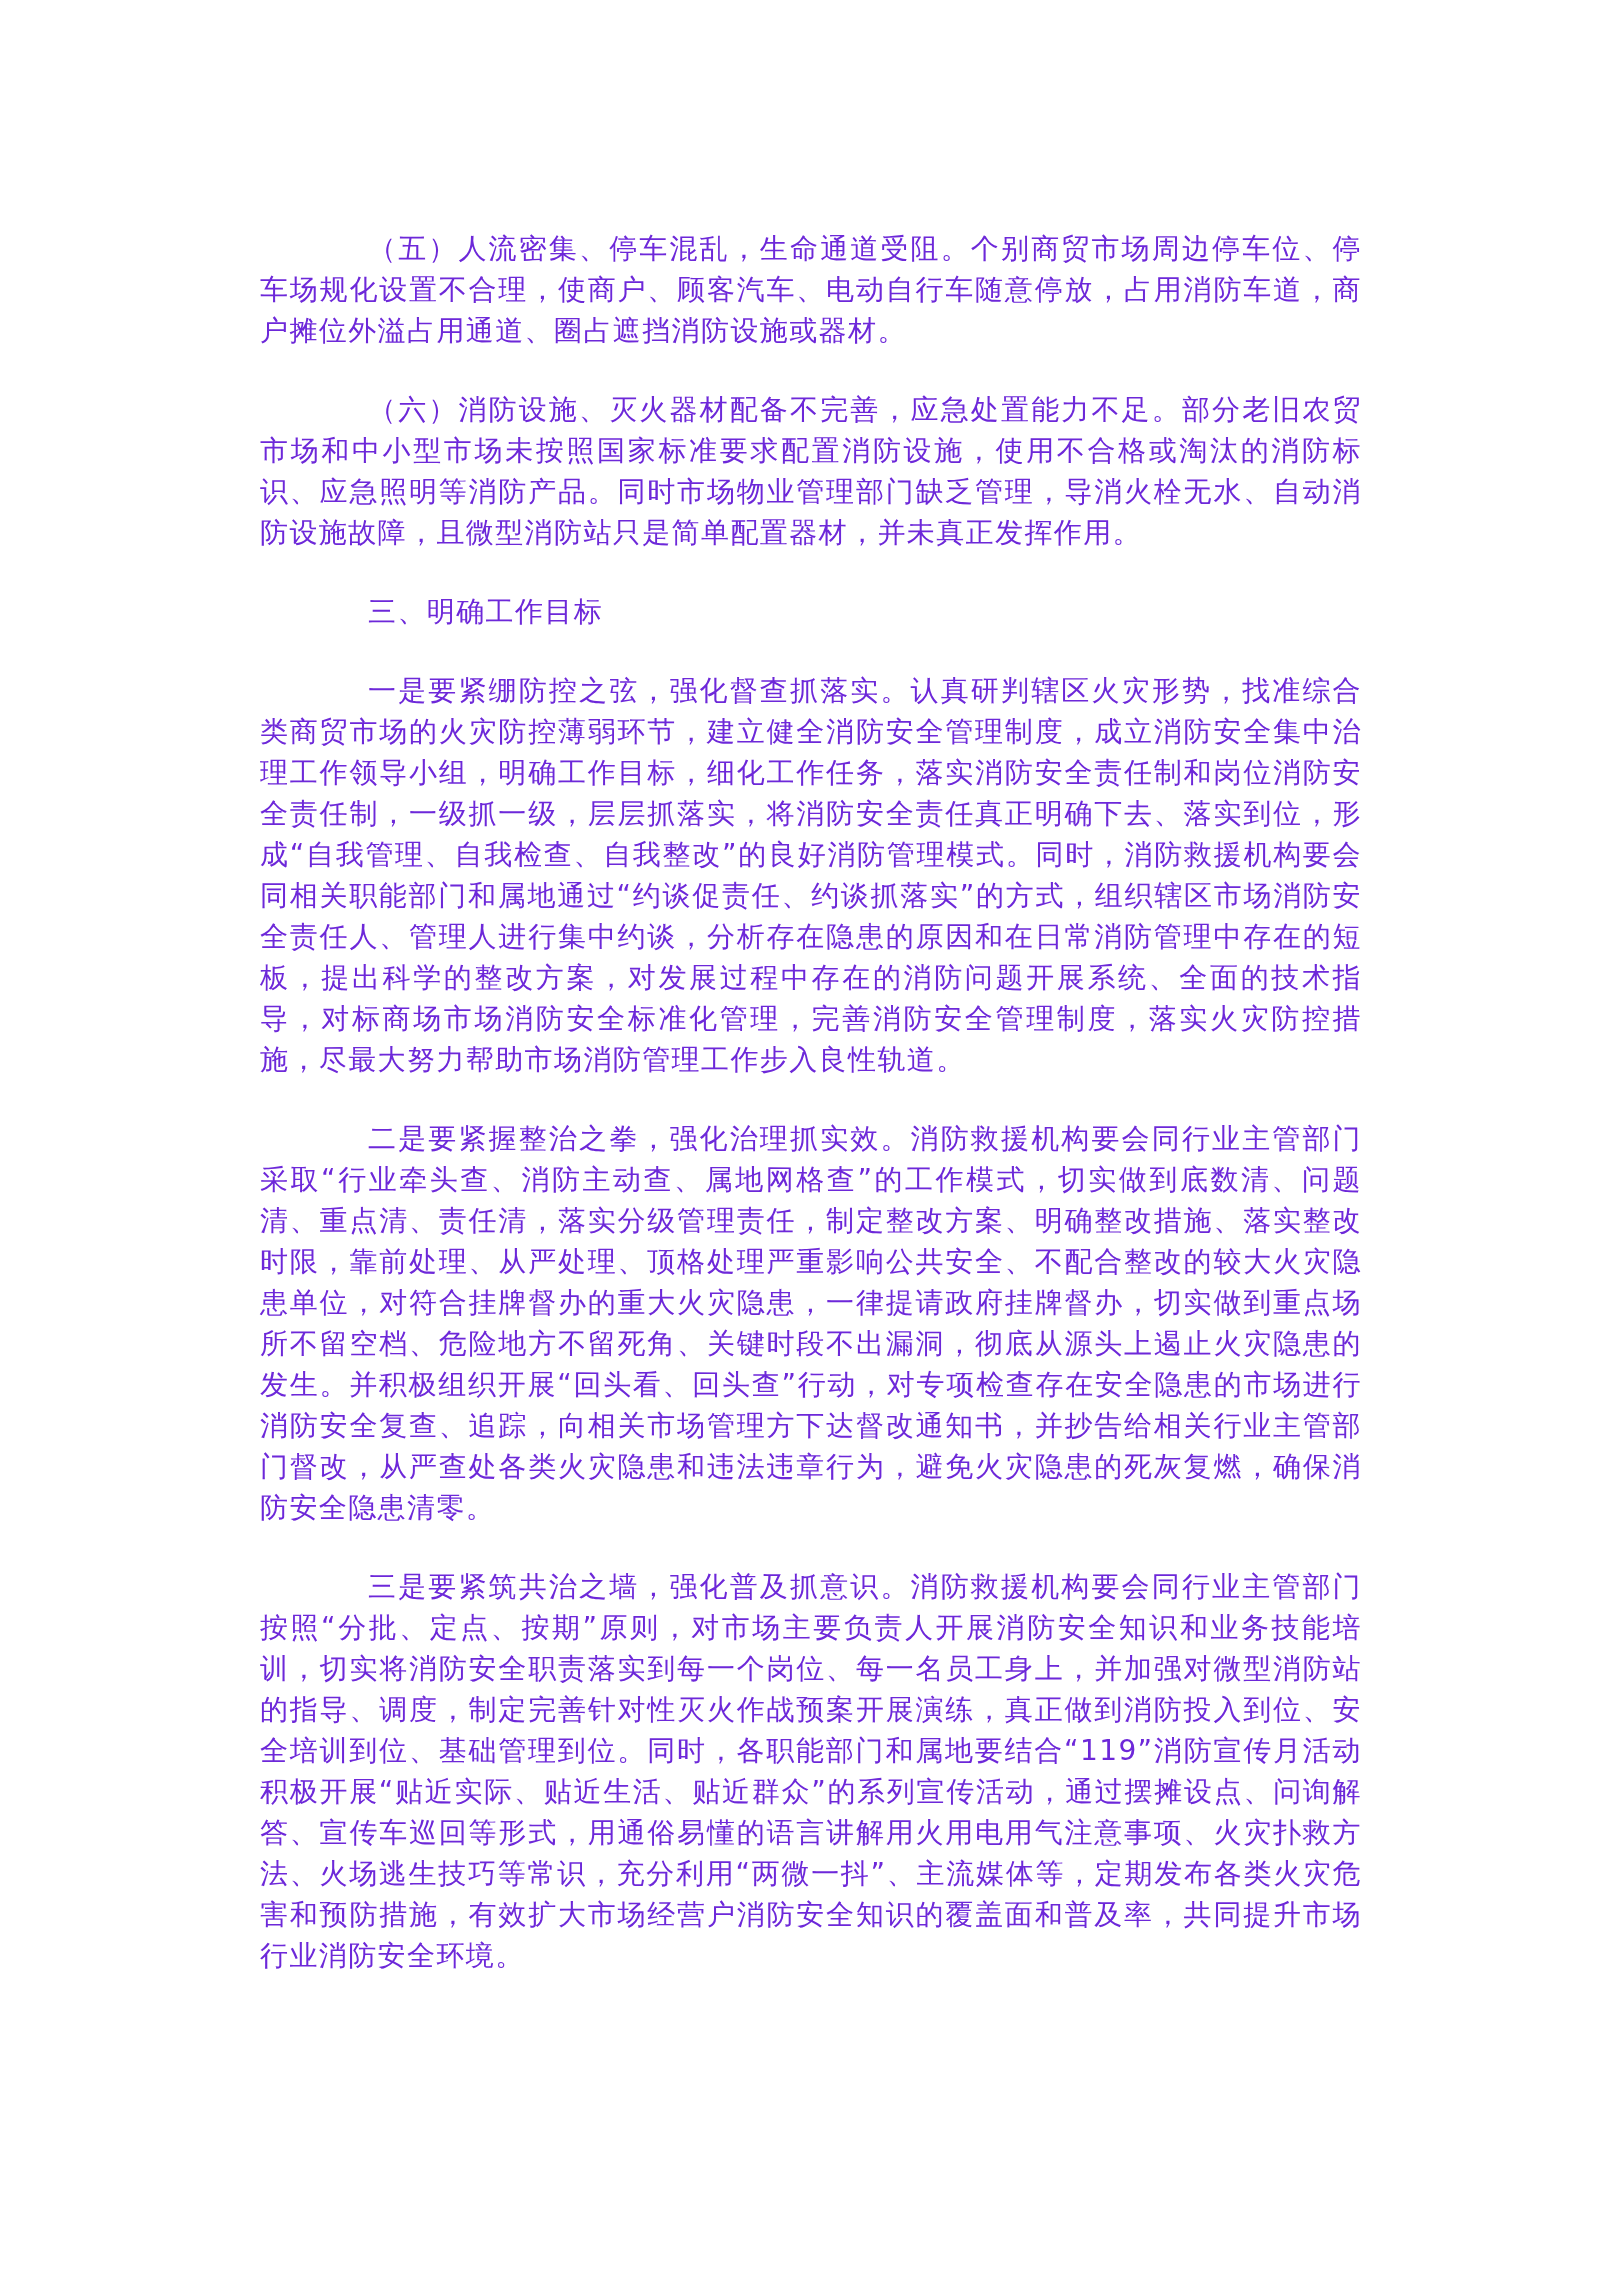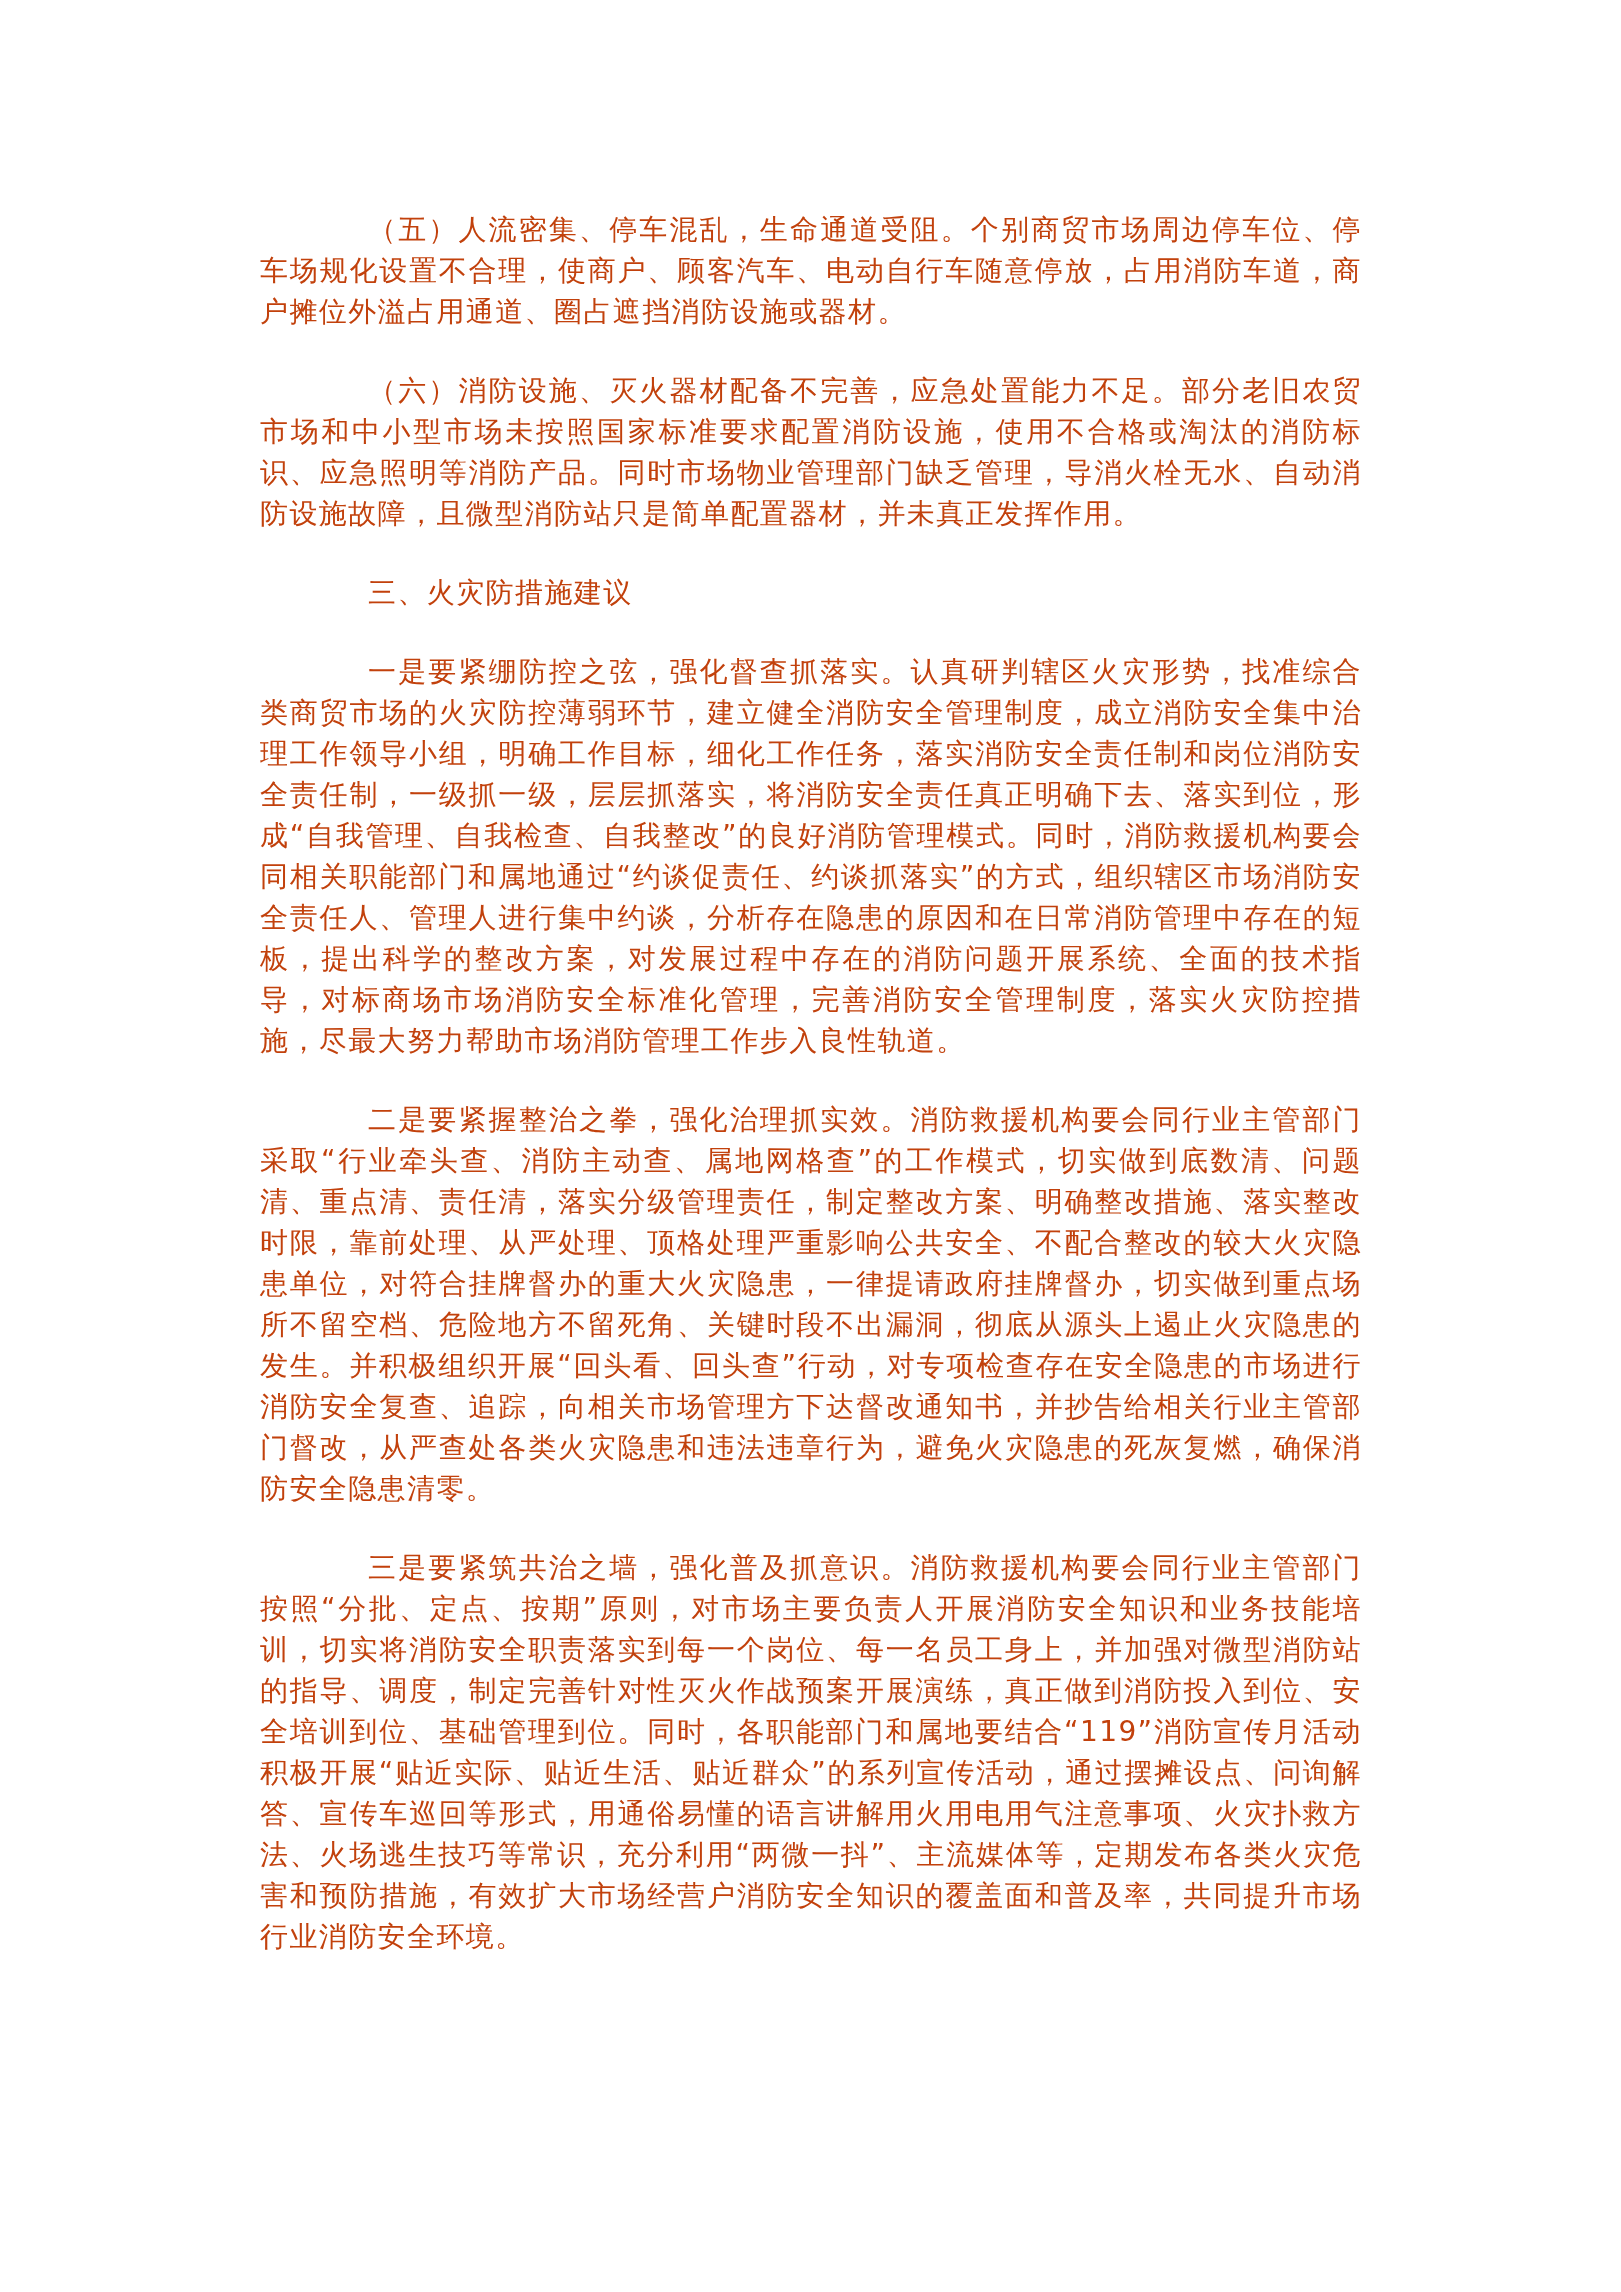--- a/index.html
+++ b/index.html
@@ -1,40 +1,40 @@
 <!DOCTYPE html>
 <html><head>
 <meta charset="utf-8">
 <style>
   html, body { margin: 0; padding: 0; background: #ffffff; }
   body { width: 1621px; height: 2293px; position: relative; overflow: hidden; }
   .page {
     position: absolute;
     left: 260px;
-    top: 209px;
+    top: 228px;
     width: 1102px;
     font-family: "DejaVu Sans", "Liberation Sans", sans-serif;
     font-size: 28px;
     line-height: 41px;
-    color: #c2410c;
+    color: #6d28d9;
     letter-spacing: 1.4px;
   }
   .para {
     margin: 0 0 38px 0;
     text-indent: 108px;
     text-align: justify;
     text-justify: inter-character;
   }
   .para.heading { text-indent: 108px; }
   .para:last-child { margin-bottom: 12px; }
 </style>
 </head>
 <body>
 
 <div class="page">
   <p class="para">（五）人流密集、停车混乱，生命通道受阻。个别商贸市场周边停车位、停车场规化设置不合理，使商户、顾客汽车、电动自行车随意停放，占用消防车道，商户摊位外溢占用通道、圈占遮挡消防设施或器材。</p>
   <p class="para">（六）消防设施、灭火器材配备不完善，应急处置能力不足。部分老旧农贸市场和中小型市场未按照国家标准要求配置消防设施，使用不合格或淘汰的消防标识、应急照明等消防产品。同时市场物业管理部门缺乏管理，导消火栓无水、自动消防设施故障，且微型消防站只是简单配置器材，并未真正发挥作用。</p>
-  <p class="para heading">三、火灾防措施建议</p>
+  <p class="para heading">三、明确工作目标</p>
   <p class="para">一是要紧绷防控之弦，强化督查抓落实。认真研判辖区火灾形势，找准综合类商贸市场的火灾防控薄弱环节，建立健全消防安全管理制度，成立消防安全集中治理工作领导小组，明确工作目标，细化工作任务，落实消防安全责任制和岗位消防安全责任制，一级抓一级，层层抓落实，将消防安全责任真正明确下去、落实到位，形成“自我管理、自我检查、自我整改”的良好消防管理模式。同时，消防救援机构要会同相关职能部门和属地通过“约谈促责任、约谈抓落实”的方式，组织辖区市场消防安全责任人、管理人进行集中约谈，分析存在隐患的原因和在日常消防管理中存在的短板，提出科学的整改方案，对发展过程中存在的消防问题开展系统、全面的技术指导，对标商场市场消防安全标准化管理，完善消防安全管理制度，落实火灾防控措施，尽最大努力帮助市场消防管理工作步入良性轨道。</p>
   <p class="para">二是要紧握整治之拳，强化治理抓实效。消防救援机构要会同行业主管部门采取“行业牵头查、消防主动查、属地网格查”的工作模式，切实做到底数清、问题清、重点清、责任清，落实分级管理责任，制定整改方案、明确整改措施、落实整改时限，靠前处理、从严处理、顶格处理严重影响公共安全、不配合整改的较大火灾隐患单位，对符合挂牌督办的重大火灾隐患，一律提请政府挂牌督办，切实做到重点场所不留空档、危险地方不留死角、关键时段不出漏洞，彻底从源头上遏止火灾隐患的发生。并积极组织开展“回头看、回头查”行动，对专项检查存在安全隐患的市场进行消防安全复查、追踪，向相关市场管理方下达督改通知书，并抄告给相关行业主管部门督改，从严查处各类火灾隐患和违法违章行为，避免火灾隐患的死灰复燃，确保消防安全隐患清零。</p>
   <p class="para">三是要紧筑共治之墙，强化普及抓意识。消防救援机构要会同行业主管部门按照“分批、定点、按期”原则，对市场主要负责人开展消防安全知识和业务技能培训，切实将消防安全职责落实到每一个岗位、每一名员工身上，并加强对微型消防站的指导、调度，制定完善针对性灭火作战预案开展演练，真正做到消防投入到位、安全培训到位、基础管理到位。同时，各职能部门和属地要结合“119”消防宣传月活动积极开展“贴近实际、贴近生活、贴近群众”的系列宣传活动，通过摆摊设点、问询解答、宣传车巡回等形式，用通俗易懂的语言讲解用火用电用气注意事项、火灾扑救方法、火场逃生技巧等常识，充分利用“两微一抖”、主流媒体等，定期发布各类火灾危害和预防措施，有效扩大市场经营户消防安全知识的覆盖面和普及率，共同提升市场行业消防安全环境。</p>
 </div>
 
 
 </body></html>

